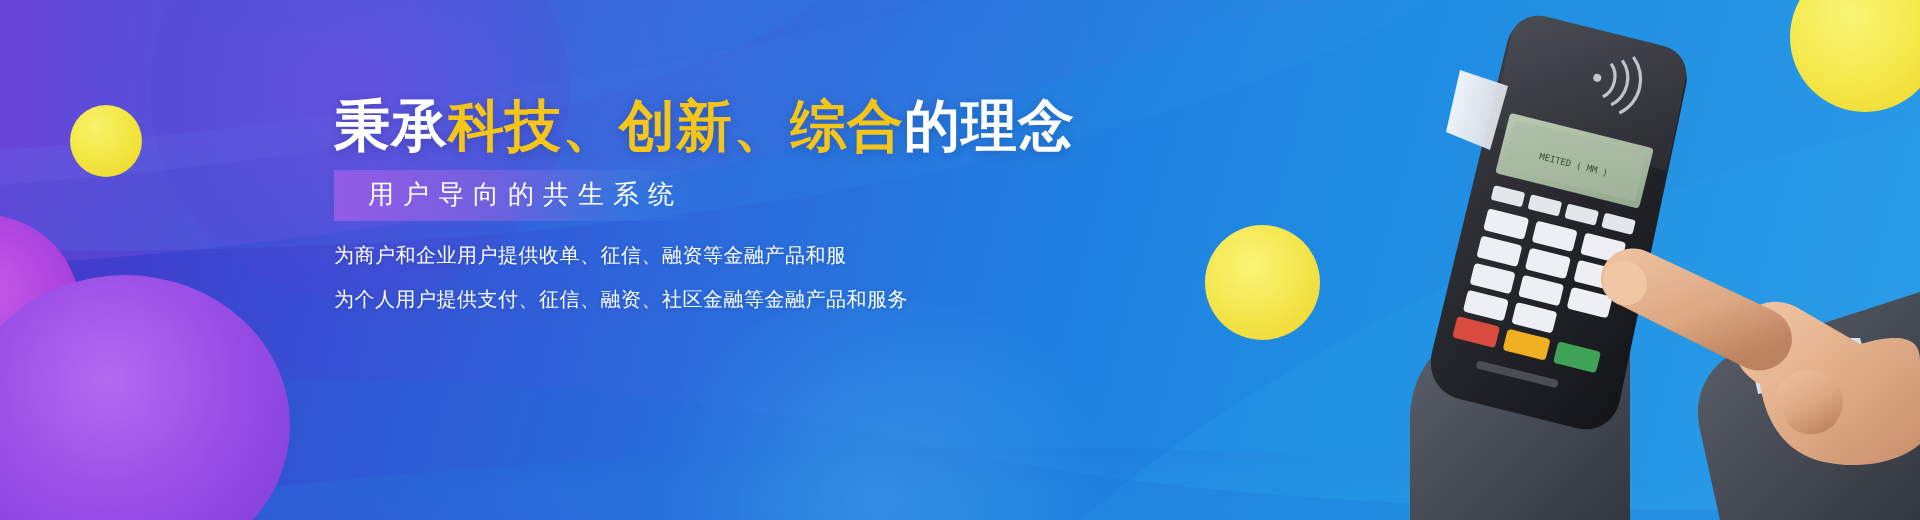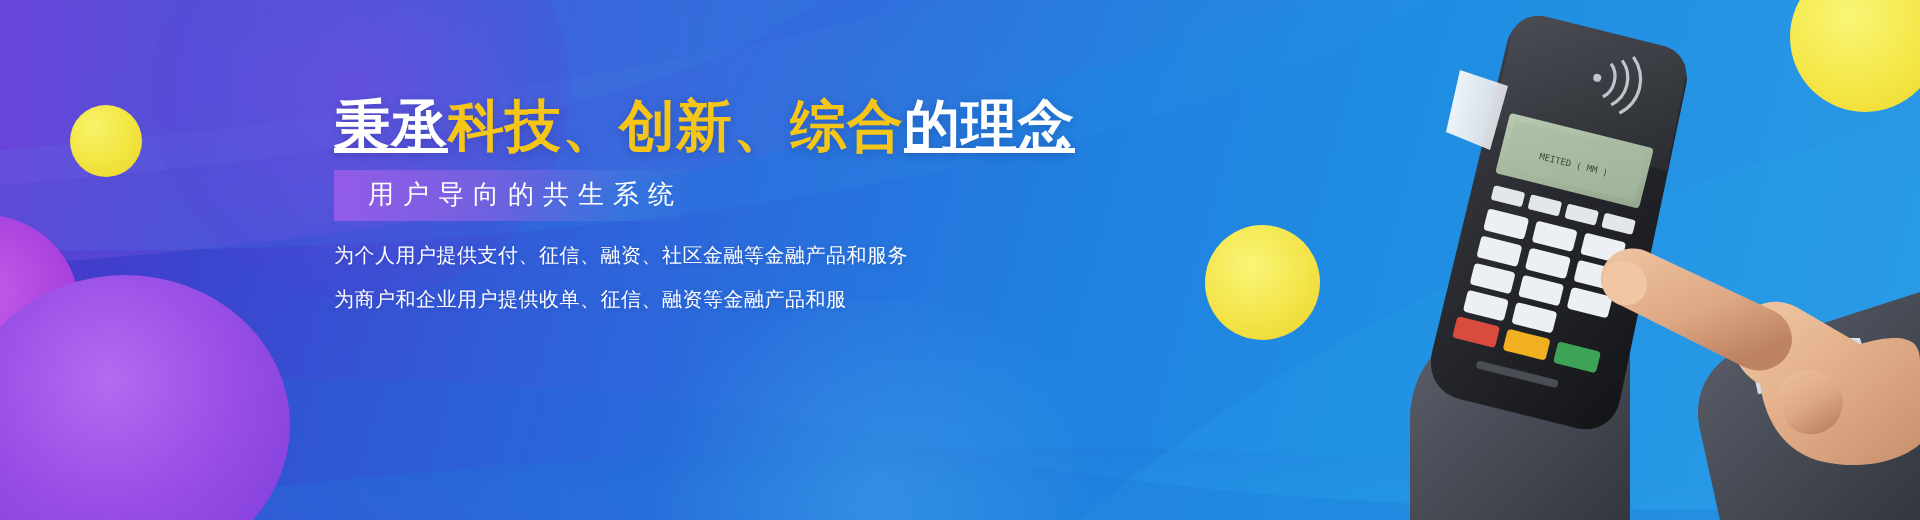--- a/index.html
+++ b/index.html
@@ -38,21 +38,21 @@
 
   
   .content { position:absolute; left:334px; top:96px; width:760px; z-index:6; }
 
   .headline {
     font-size:56px; font-weight:bold; letter-spacing:1px; line-height:1.08;
     white-space:nowrap; color:#ffffff;
     text-shadow:0 2px 10px rgba(20,40,120,.30);
   }
   .headline .gold { color:#f5c518; }
-  .headline .white { color:#ffffff;text-decoration:underline; }
+  .headline .white { color:#ffffff; }
 
   .subtitle-wrap {
     margin-top:14px; display:inline-block; position:relative;
     padding:7px 16px 9px 34px;
     background:linear-gradient(90deg, rgba(150,92,232,.95) 0%, rgba(126,98,225,.80) 40%, rgba(70,140,226,.28) 80%, rgba(60,150,228,0) 100%);
   }
   .subtitle {
     font-size:26px; letter-spacing:9px; color:#ffffff; white-space:nowrap; font-weight:400;
   }
 
@@ -231,18 +231,18 @@
 
   <div class="content">
 
     <h1 class="headline"><span class="white">秉承</span><span class="gold">科技、创新、综合</span><span class="white">的理念</span></h1>
 
     <div class="subtitle-wrap">
       <div class="subtitle">用户导向的共生系统</div>
     </div>
 
     <div class="body-lines">
+      <p class="body-line">为商户和企业用户提供收单、征信、融资等金融产品和服</p>
       <p class="body-line">为个人用户提供支付、征信、融资、社区金融等金融产品和服务</p>
-      <p class="body-line">为商户和企业用户提供收单、征信、融资等金融产品和服</p>
     </div>
 
   </div>
 </div>
 
 </body></html>

